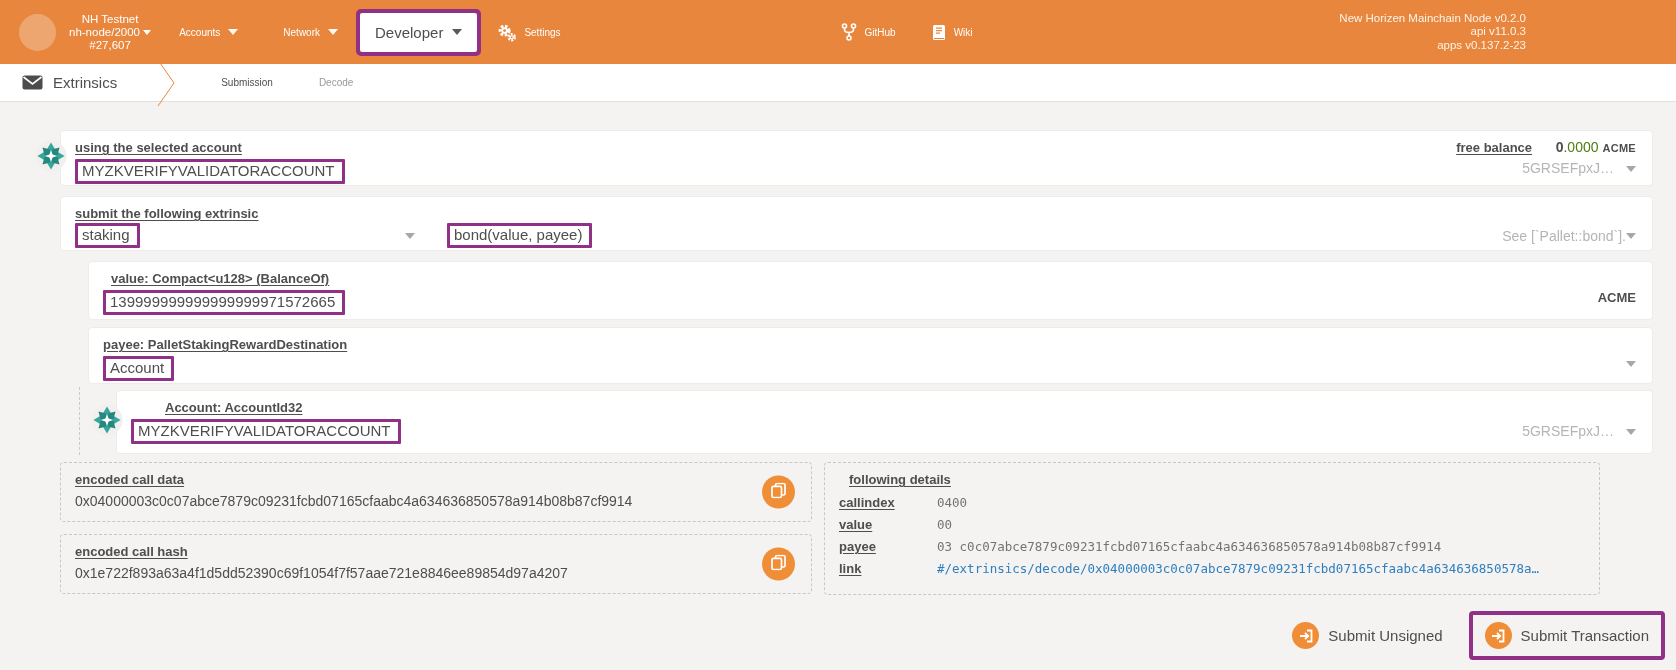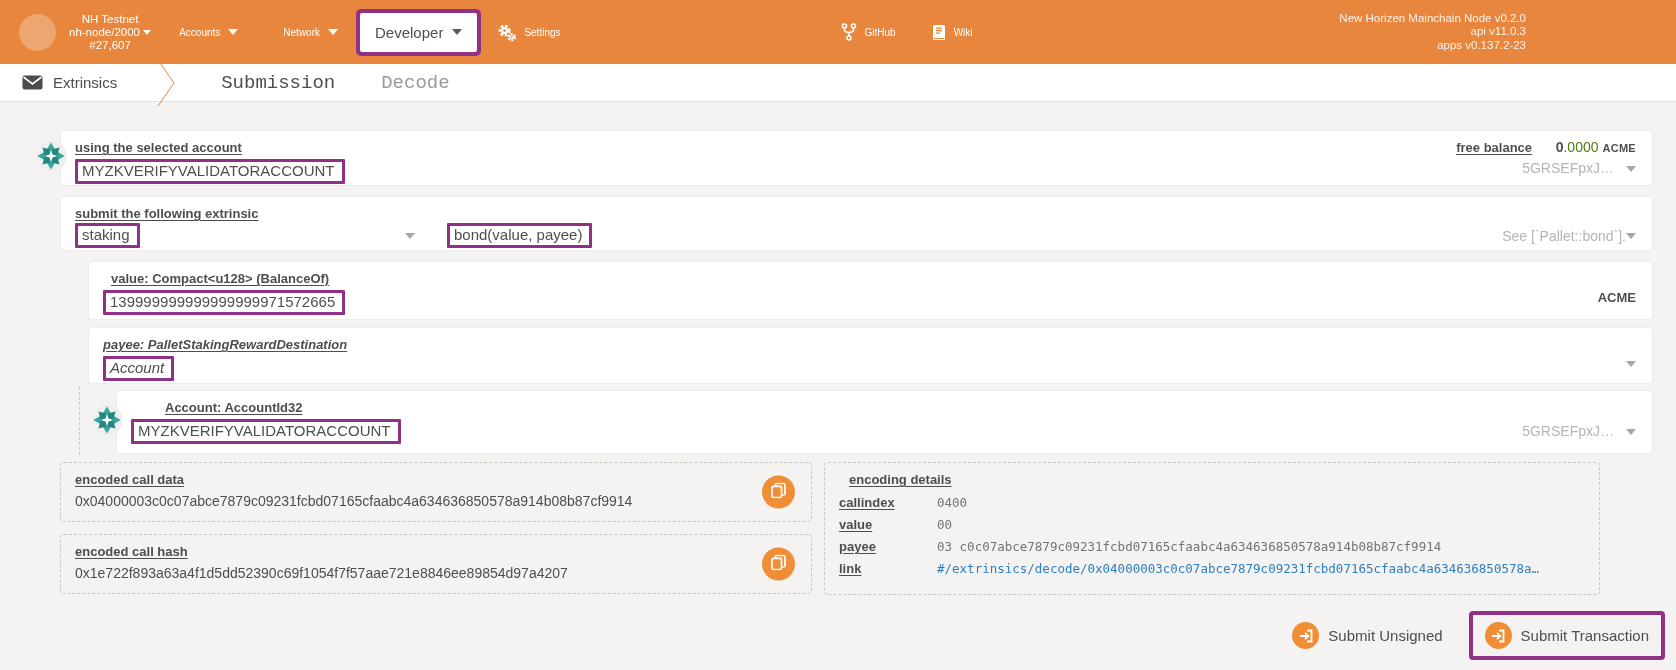--- a/index.html
+++ b/index.html
@@ -27,21 +27,21 @@
   .dev-btn{background:#fff; color:var(--ink); border-radius:3px; padding:11px 15px; font-size:15px;
     display:flex; align-items:center; gap:9px; cursor:pointer;}
   .dev-btn .caret{color:#5a5a5a;}
   .hicon{display:flex;align-items:center;}
   .hlinks{display:flex; margin-left:280px; gap:36px;}
   .ver{margin-left:auto; margin-right:150px; text-align:right; font-size:11.5px; line-height:13.5px; color:#fdf3ea;}
 
   
   .tabbar{height:38px; background:#fff; border-bottom:1px solid #e3e1df; display:flex; align-items:center;}
   .section-name{margin-left:10px; font-size:15px; color:var(--ink);}
-  .tab{font-size:19px; cursor:pointer;font-family:Liberation Mono, monospace;}
+  .tab{font-size:10px; cursor:pointer;}
   .tab.active{color:var(--ink);}
   .tab.inactive{color:#9b9997;}
 
   
   .content{padding:28px 23px 12px 60px; height:560px; background:var(--bg);}
   .panel{background:#fff; border:1px solid #edecea; border-radius:4px; position:relative;}
   .lbl{display:inline-block; font-size:13px; font-weight:bold; color:var(--ink);
     text-decoration:underline; text-decoration-thickness:1px; text-underline-offset:2px;}
   .ann-val{display:inline-block; border:3px solid var(--purple); border-radius:1px;
     padding:0 7px 2px 4px; font-size:15px; color:var(--ink); background:#fff;}
@@ -63,21 +63,21 @@
   .dd-first{width:340px; display:flex; justify-content:space-between; align-items:center;}
   .dd-first .caret{color:#a9a7a5;}
   .dd-method{margin-left:32px;}
   .dd-doc{margin-left:auto; color:var(--muted); font-size:14px; display:flex; align-items:center; gap:0;}
   .dd-doc .caret{color:#a9a7a5;}
 
   .p-value{margin-top:10px; margin-left:28px; height:59px; padding:7px 16px 0 14px;}
   .p-value .lbl{margin-left:8px;}
   .unit-right{position:absolute; right:16px; bottom:14px; font-size:13px; font-weight:bold; color:var(--ink);}
 
-  .p-payee{margin-top:7px; margin-left:28px; height:57px; padding:7px 16px 0 14px;font-style:italic;}
+  .p-payee{margin-top:7px; margin-left:28px; height:57px; padding:7px 16px 0 14px;}
   .dd-caret-right{position:absolute; right:16px; bottom:16px; color:#a9a7a5; cursor:pointer;}
 
   .p-paccount{margin-top:6px; margin-left:56px; height:64px; padding:7px 16px 0 14px;}
   .p-paccount::before{content:""; position:absolute; left:-38px; top:-4px; bottom:-2px;
     border-left:1px dashed #ccc9c6;}
   .p-paccount .lbl{margin-left:34px;}
   .paccount-right{position:absolute; right:16px; bottom:14px; color:var(--muted); font-size:14px; cursor:pointer;}
   .paccount-right .caret{margin-left:12px; color:#a9a7a5;}
 
   .out-row{display:flex; margin-top:8px; align-items:flex-start;}
@@ -314,21 +314,21 @@
             <svg width="15" height="16" viewBox="0 0 15 16">
               <rect x="4.5" y="1" width="9.5" height="11.5" rx="1.5" fill="none" stroke="#fff" stroke-width="1.7"></rect>
               <rect x="1" y="3.8" width="9.5" height="11.2" rx="1.5" fill="#ef8e36" stroke="#fff" stroke-width="1.7"></rect>
             </svg>
           </span>
         </button>
       </div>
     </div>
 
     <div class="dashed enc">
-      <span class="lbl enc-title">encoding details</span>
+      <span class="lbl enc-title">following details</span>
       <div class="enc-row">
         <span class="lbl enc-lbl">callindex</span>
         <span class="enc-val">0400</span>
       </div>
       <div class="enc-row">
         <span class="lbl enc-lbl">value</span>
         <span class="enc-val">00</span>
       </div>
       <div class="enc-row">
         <span class="lbl enc-lbl">payee</span>

